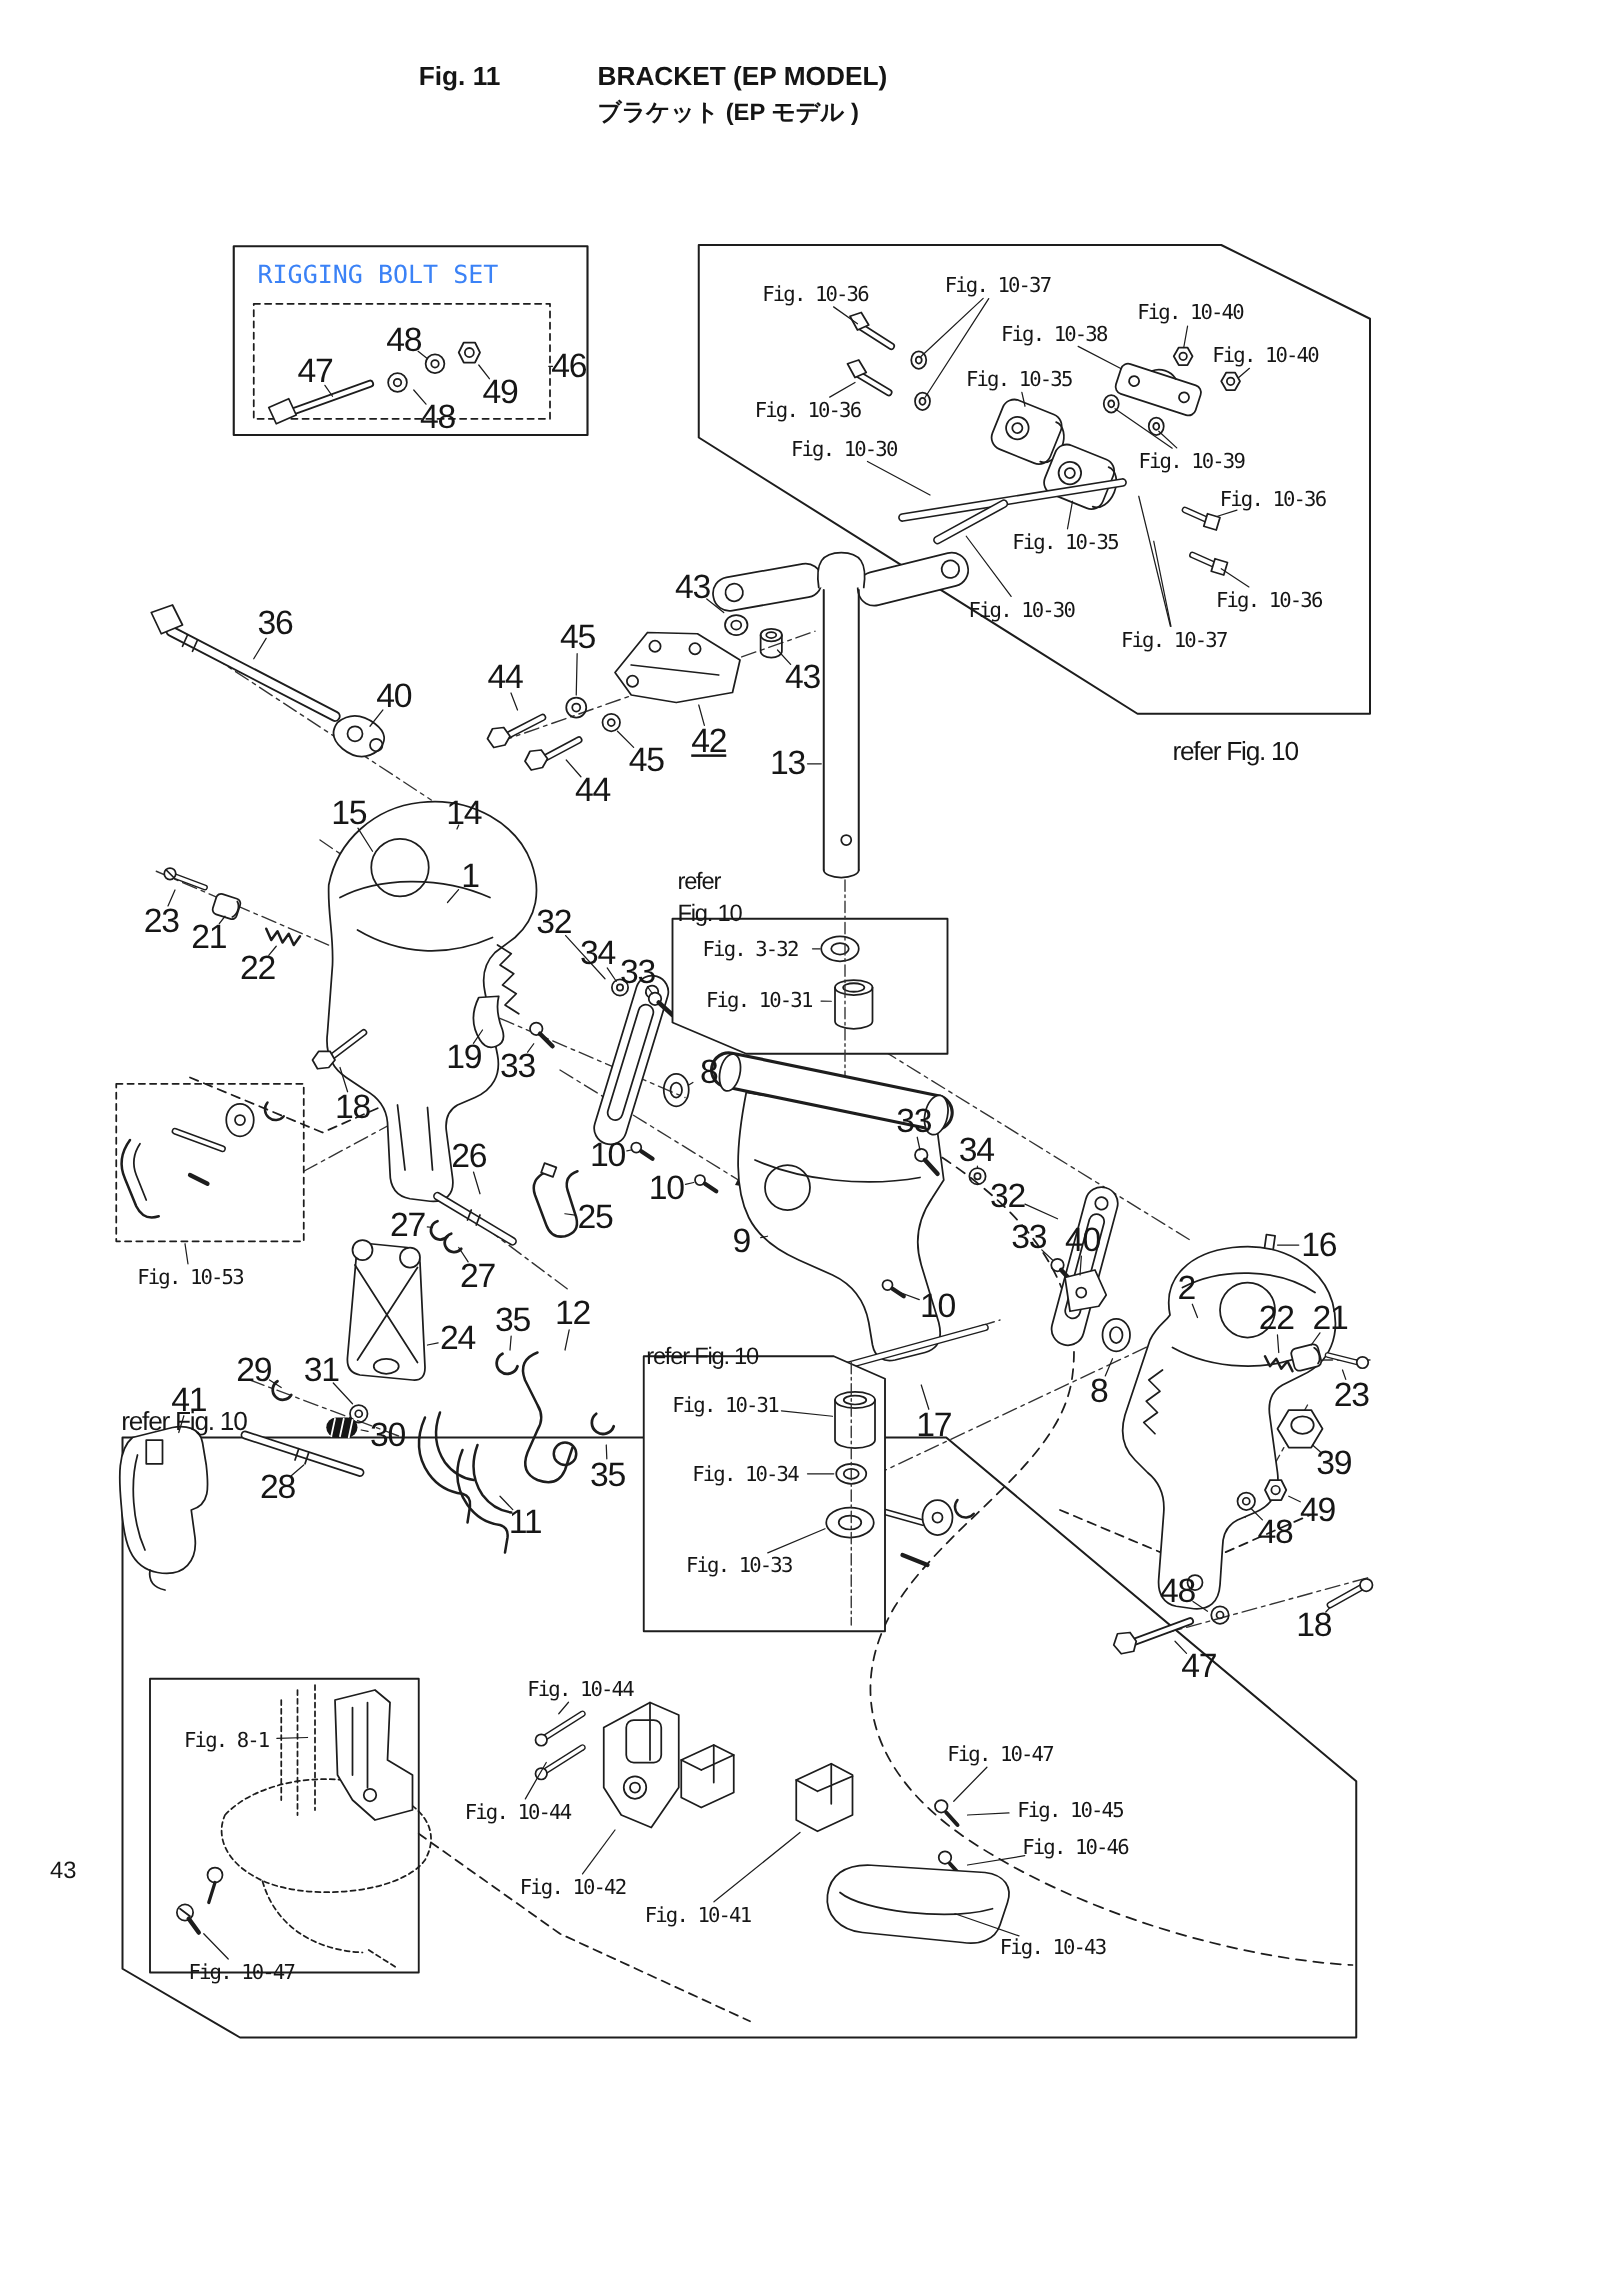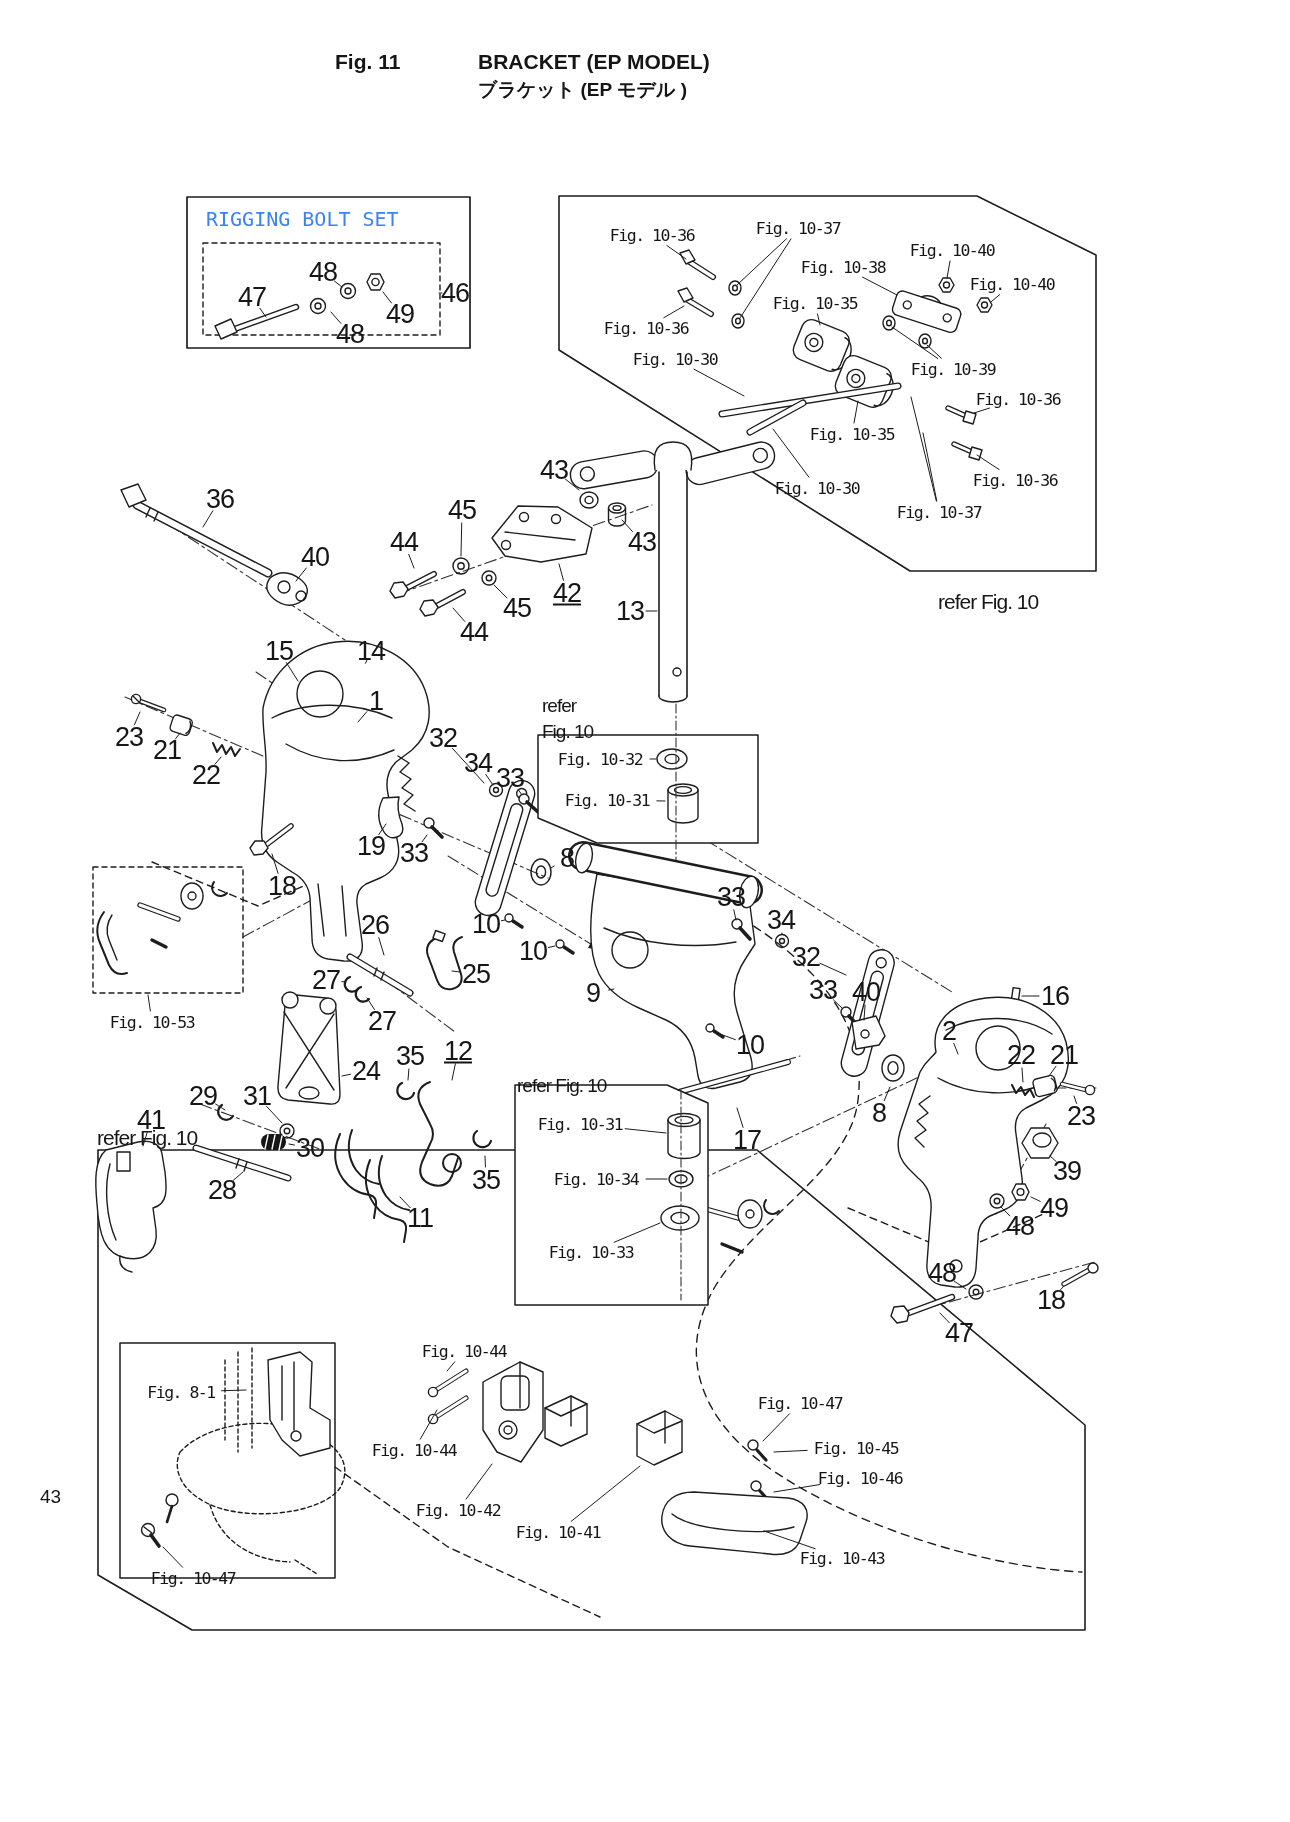--- a/index.html
+++ b/index.html
@@ -691,21 +691,21 @@
       <div class="callout" style="left: 806px; top: 957px;">32</div>
       <div class="callout" style="left: 823px; top: 990px;">33</div>
       <div class="callout" style="left: 866px; top: 992px;">40</div>
       <div class="callout" style="left: 1055px; top: 996px;">16</div>
       <div class="callout" style="left: 949px; top: 1031px;">2</div>
       <div class="callout" style="left: 1021px; top: 1055px;">22</div>
       <div class="callout" style="left: 1064px; top: 1055px;">21</div>
       <div class="callout" style="left: 1081px; top: 1116px;">23</div>
       <div class="callout" style="left: 366px; top: 1071px;">24</div>
       <div class="callout" style="left: 410px; top: 1056px;">35</div>
-      <div class="callout" style="left: 458px; top: 1051px; text-decoration: underline;">12</div>
+      <div class="callout" style="left: 458px; top: 1051px;">12</div>
       <div class="callout" style="left: 203px; top: 1096px;">29</div>
       <div class="callout" style="left: 257px; top: 1096px;">31</div>
       <div class="callout" style="left: 151px; top: 1120px;">41</div>
       <div class="callout" style="left: 310px; top: 1148px;">30</div>
       <div class="callout" style="left: 222px; top: 1190px;">28</div>
       <div class="callout" style="left: 486px; top: 1180px;">35</div>
       <div class="callout" style="left: 420px; top: 1218px;">11</div>
       <div class="callout" style="left: 879px; top: 1113px;">8</div>
       <div class="callout" style="left: 747px; top: 1140px;">17</div>
       <div class="callout" style="left: 750px; top: 1045px;">10</div>
@@ -727,21 +727,21 @@
       <div class="figref" style="left: 1012px; top: 284px;">Fig. 10-40</div>
       <div class="figref" style="left: 815px; top: 303px;">Fig. 10-35</div>
       <div class="figref" style="left: 646px; top: 328px;">Fig. 10-36</div>
       <div class="figref" style="left: 675px; top: 359px;">Fig. 10-30</div>
       <div class="figref" style="left: 953px; top: 369px;">Fig. 10-39</div>
       <div class="figref" style="left: 1018px; top: 399px;">Fig. 10-36</div>
       <div class="figref" style="left: 852px; top: 434px;">Fig. 10-35</div>
       <div class="figref" style="left: 817px; top: 488px;">Fig. 10-30</div>
       <div class="figref" style="left: 1015px; top: 480px;">Fig. 10-36</div>
       <div class="figref" style="left: 939px; top: 512px;">Fig. 10-37</div>
-      <div class="figref" style="left: 600px; top: 759px;">Fig. 10-32</div>
+      <div class="figref" style="left: 600px; top: 759px;">Fig. 3-32</div>
       <div class="figref" style="left: 607px; top: 800px;">Fig. 10-31</div>
       <div class="figref" style="left: 580px; top: 1124px;">Fig. 10-31</div>
       <div class="figref" style="left: 596px; top: 1179px;">Fig. 10-34</div>
       <div class="figref" style="left: 591px; top: 1252px; text-align: right;">Fig. 10-33</div>
       <div class="figref" style="left: 152px; top: 1022px;">Fig. 10-53</div>
       <div class="figref" style="left: 181px; top: 1392px;">Fig. 8-1</div>
       <div class="figref" style="left: 193px; top: 1578px;">Fig. 10-47</div>
       <div class="figref" style="left: 464px; top: 1351px;">Fig. 10-44</div>
       <div class="figref" style="left: 414px; top: 1450px;">Fig. 10-44</div>
       <div class="figref" style="left: 458px; top: 1510px;">Fig. 10-42</div>

